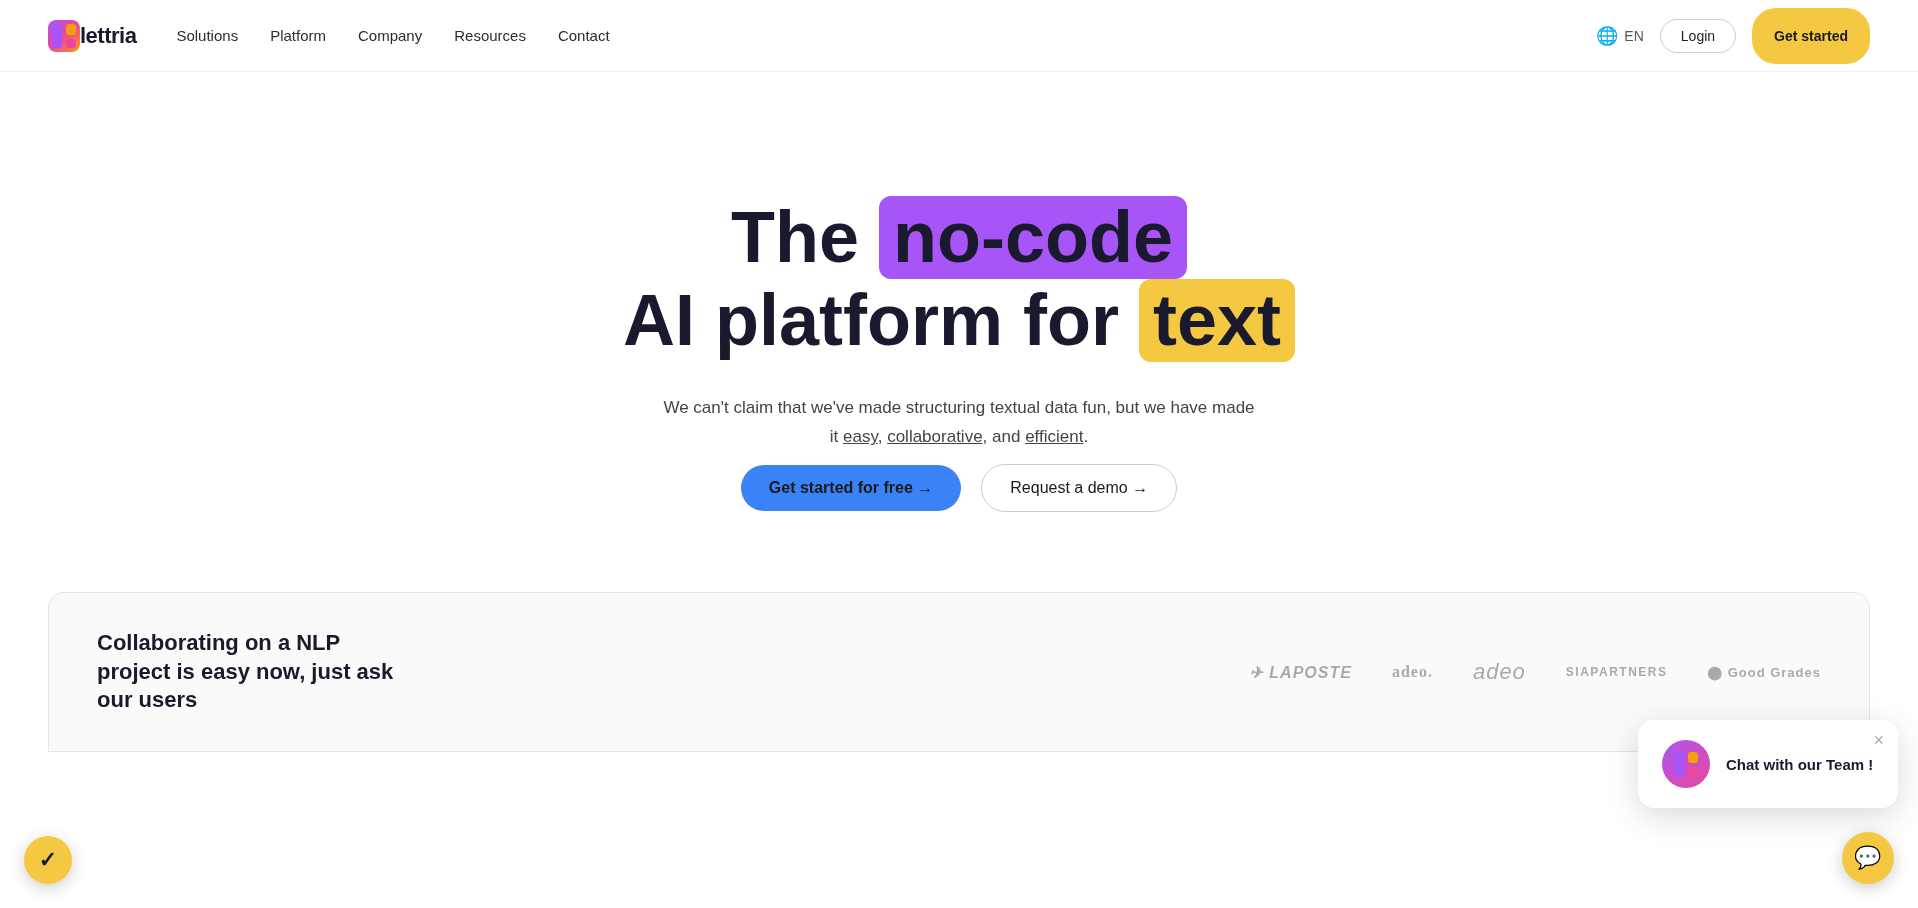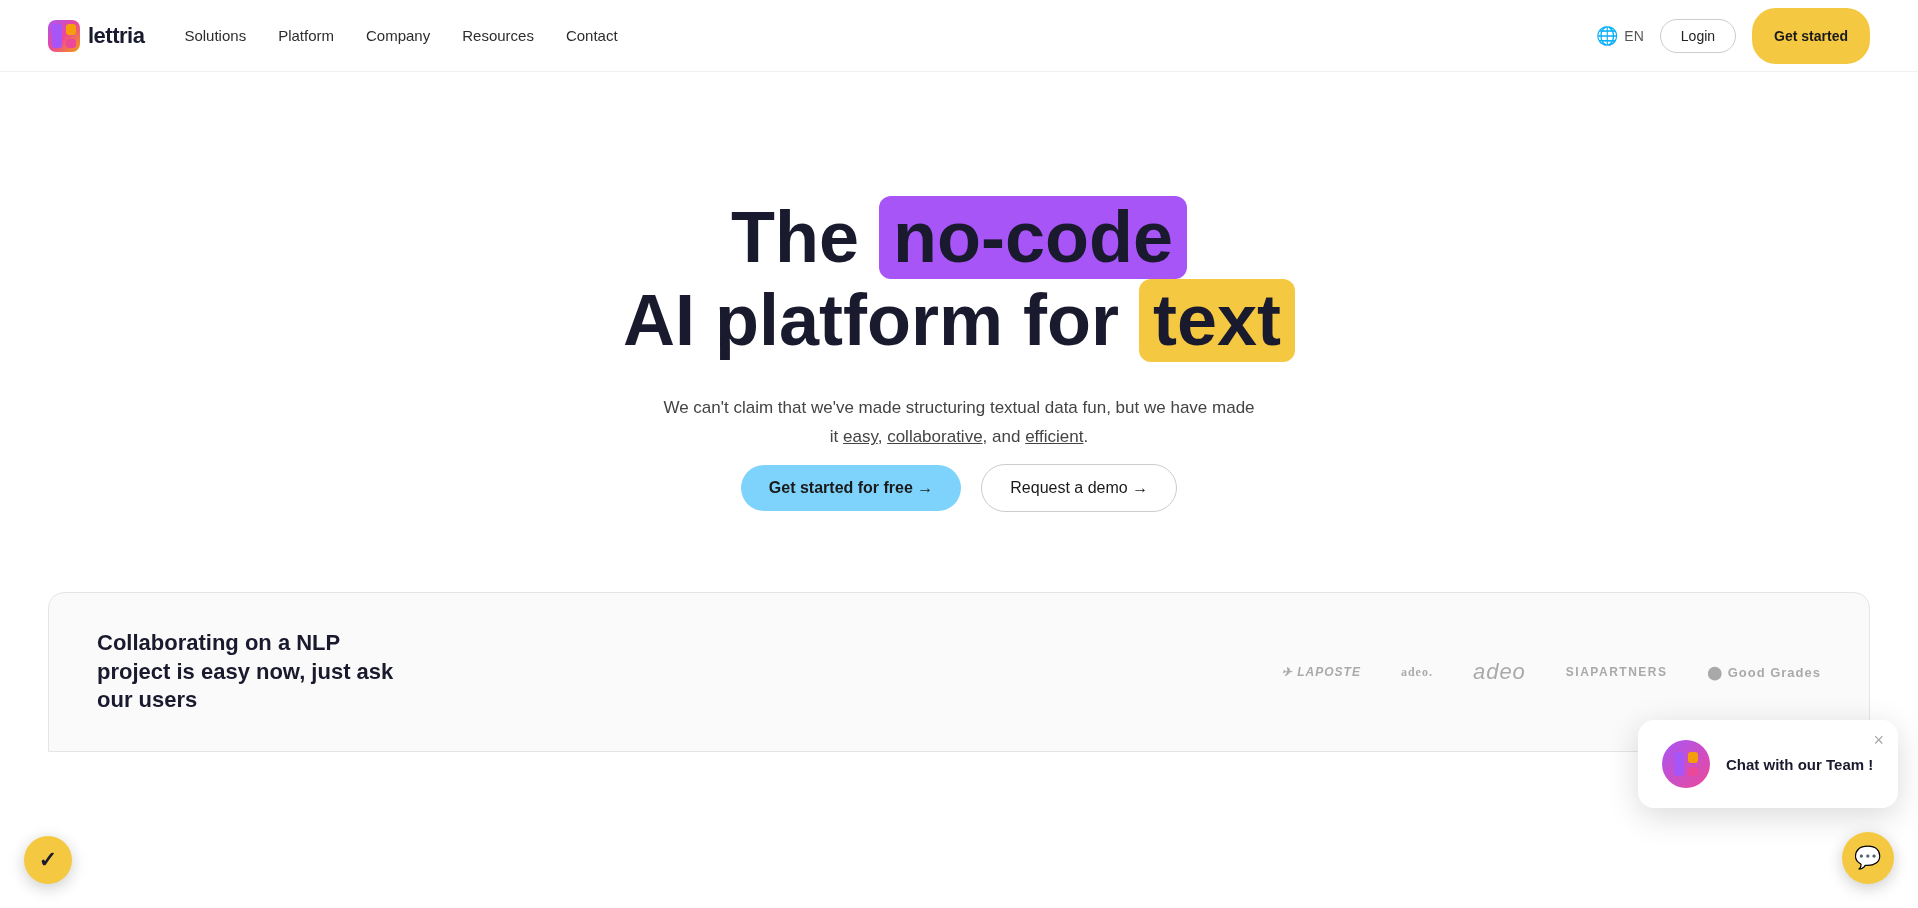--- a/index.html
+++ b/index.html
@@ -9,21 +9,21 @@
     .navbar {
       display: flex;
       align-items: center;
       justify-content: space-between;
       padding: 0 48px;
       height: 72px;
       background: #fff;
       border-bottom: 1px solid #f0f0f0;
     }
     .nav-left { display: flex; align-items: center; gap: 40px; }
-    .logo { display: flex; align-items: center; gap: 8px; text-decoration: none; }
+    .logo { display: flex; align-items: center; text-decoration: none; }
     .logo-icon {
       width: 32px; height: 32px;
       background: linear-gradient(135deg, #a855f7, #ec4899, #f59e0b);
       border-radius: 8px;
       display: flex; align-items: center; justify-content: center;
       font-size: 18px; color: white; font-weight: bold;
     }
     .logo-text { font-size: 22px; font-weight: 700; color: #1a1a2e; letter-spacing: -0.5px; }
     .nav-links { display: flex; gap: 32px; }
     .nav-link { font-size: 15px; color: #2d2d2d; text-decoration: none; font-weight: 500; cursor: pointer; }
@@ -79,21 +79,21 @@
       font-size: 17px;
       color: #444;
       max-width: 600px;
       line-height: 1.7;
       margin-bottom: 44px;
     }
     .underline-word { text-decoration: underline; }
     .hero-cta { display: flex; gap: 20px; align-items: center; }
     .btn-primary {
       padding: 14px 28px; border: none; border-radius: 32px;
-      background: #7dd3fc; font-size: 16px; color: #1a1a1a;
+      background: #3b82f6; font-size: 16px; color: #1a1a1a;
       cursor: pointer; font-weight: 600; display: flex; align-items: center; gap: 8px;
     }
     .btn-secondary {
       padding: 14px 28px; border: 1.5px solid #ccc; border-radius: 32px;
       background: #fff; font-size: 16px; color: #1a1a1a;
       cursor: pointer; font-weight: 500; display: flex; align-items: center; gap: 8px;
     }
 
     
     .bottom-section {
@@ -114,21 +114,21 @@
       max-width: 320px;
       line-height: 1.3;
     }
     .logos-row {
       display: flex;
       align-items: center;
       gap: 40px;
       flex-wrap: wrap;
     }
     .company-logo {
-      font-size: 12px;
+      font-size: 16px;
       font-weight: 600;
       color: #888;
       letter-spacing: 1px;
       opacity: 0.7;
     }
     .company-logo.laposte { font-style: italic; }
     .company-logo.naomi { font-family: Georgia, serif; }
     .company-logo.adeo { font-style: italic; font-size: 22px; font-weight: 400; }
     .company-logo.siapartners { font-size: 12px; font-weight: 700; letter-spacing: 1.5px; }
     .company-logo.goodgrades { font-size: 13px; }

